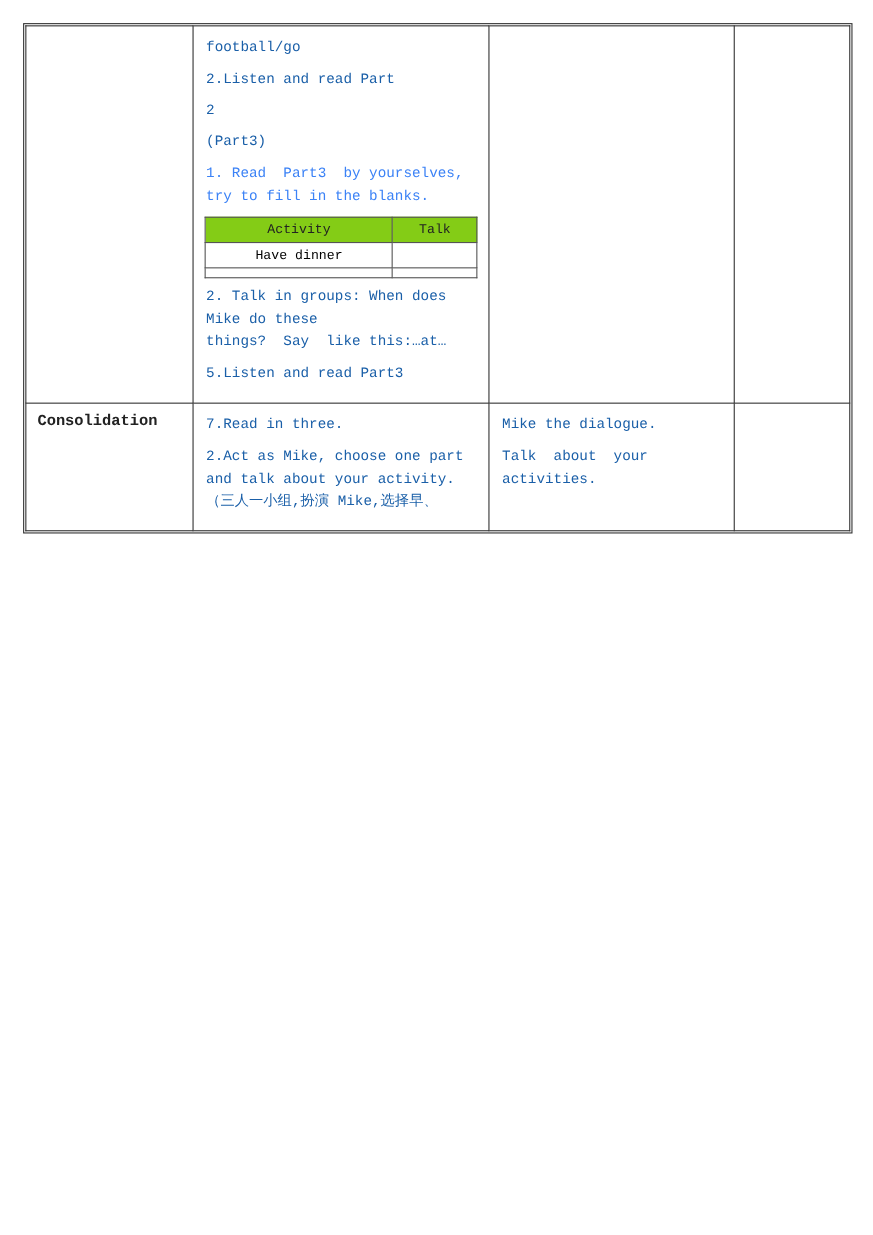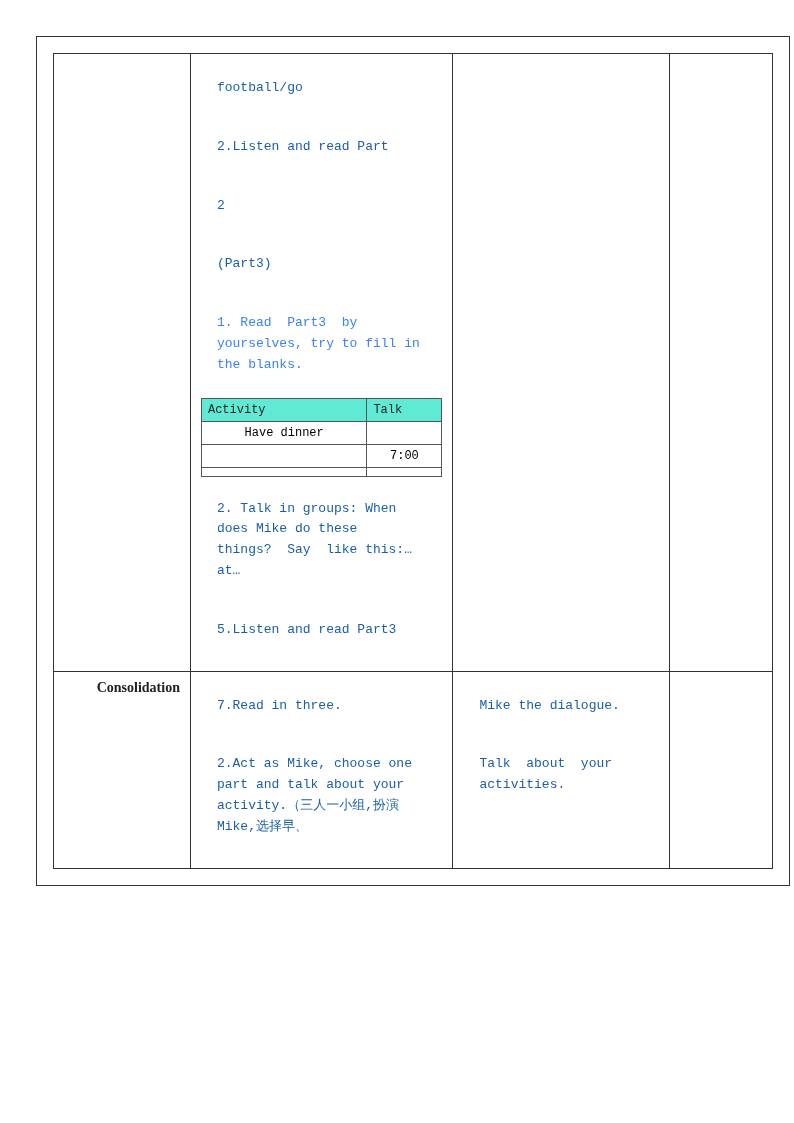--- a/index.html
+++ b/index.html
@@ -1,18 +1,18 @@
 <!DOCTYPE html>
 <html><head>
   <meta charset="utf-8">
   <style>
     * {
       box-sizing: border-box;
       margin: 0;
-      padding: 16px;
+      padding: 1px;
     }
 
     body {
       background: #ffffff;
       font-family: 'Courier New', Courier, monospace;
       width: 794px;
       min-height: 1123px;
       display: flex;
       align-items: flex-start;
       justify-content: center;
@@ -33,23 +33,22 @@
       border: 1.5px solid #333;
       vertical-align: top;
       padding: 8px 10px;
     }
 
     .col-label {
       width: 120px;
       font-weight: bold;
       font-size: 14px;
       color: #222;
-      text-align: right;
+      text-align: left;
       vertical-align: middle;
-      font-family: Liberation Serif, serif;
     }
 
     .col-content {
       width: 230px;
       font-size: 13px;
     }
 
     .col-right1 {
       width: 190px;
       font-size: 13px;
@@ -77,24 +76,24 @@
       font-size: 12px;
     }
 
     .inner-table td, .inner-table th {
       border: 1px solid #555;
       padding: 4px 6px;
       text-align: center;
     }
 
     .inner-table th {
-      background: #5eead4;
+      background: #84cc16;
       font-weight: normal;
       color: #222;
-      text-align: left;
+      text-align: center;
     }
 
     .para {
       margin-bottom: 6px;
       line-height: 1.6;
     }
 
     .consolidation-label {
       font-weight: bold;
       font-size: 14px;
@@ -123,24 +122,20 @@
                 <th>Talk</th>
               </tr>
             </thead>
             <tbody>
               <tr>
                 <td>Have dinner</td>
                 <td></td>
               </tr>
               <tr>
                 <td></td>
-                <td>7:00</td>
-              </tr>
-              <tr>
-                <td></td>
                 <td></td>
               </tr>
             </tbody>
           </table>
 
           <div class="para blue-text">2. Talk in groups: When does Mike do these things?&nbsp;&nbsp;Say&nbsp;&nbsp;like this:…at…</div>
           <div class="para blue-text">5.Listen and read Part3</div>
         </td>
         <td class="col-right1"></td>
         <td class="col-right2"></td>

